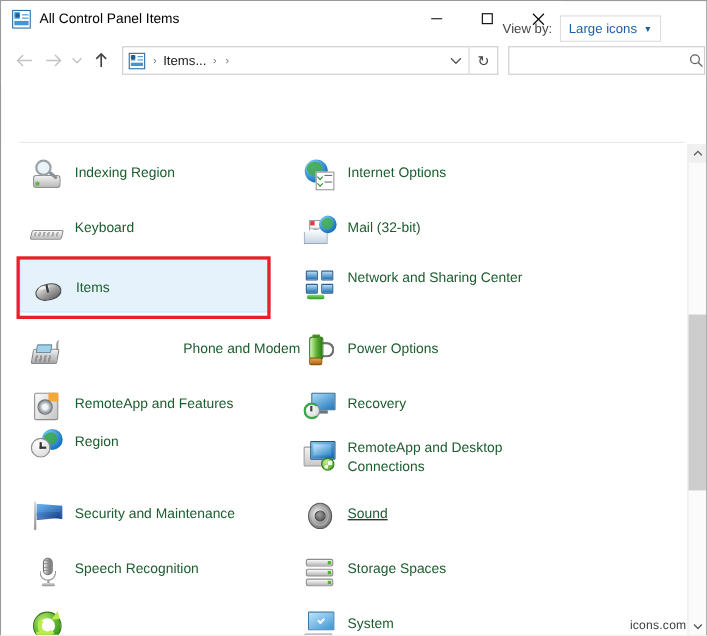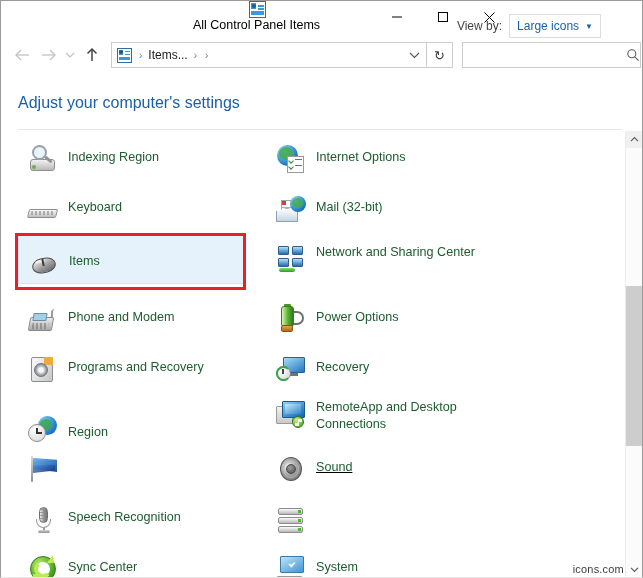--- a/index.html
+++ b/index.html
@@ -18,21 +18,21 @@
     border: 1px solid #9a9a9a;
     border-bottom: 1px solid #e8e8e8;
     overflow: hidden;
   }
 
   
   #titlebar {
     position: absolute; left: 0; top: 0;
     width: 511px; height: 32px;
     background: #ffffff;
-    display: flex; align-items: center; flex-direction: column;
+    display: flex; align-items: center;
   }
   #titlebar-icon {
     width: 17px; height: 17px;
     margin-left: 10px; margin-right: 8px;
     position: relative; flex: none;
     border: 1px solid #2a6ea8;
     background: #ffffff;
   }
   #titlebar-icon .cp-blue {
     position: absolute; left: 1px; top: 1px;
@@ -563,23 +563,20 @@
       <input type="text" value="" placeholder="" style="">
       <div id="search-icon">
         <svg width="14" height="14" viewBox="0 0 14 14" fill="none">
           <circle cx="5.8" cy="5.8" r="4" stroke="#5c5c5c" stroke-width="1.1" fill="none"></circle>
           <line x1="8.8" y1="8.8" x2="12.6" y2="12.6" stroke="#5c5c5c" stroke-width="1.1"></line>
         </svg>
       </div>
     </div>
   </div>
 
-  <div id="headerrow">
-    <span id="page-heading">Adjust your computer's settings</span>
-  </div>
   <div id="viewby-wrap">
     <span id="viewby-label">View by:</span>
     <div id="viewby-btn">
       <span>Large icons</span>
       <span class="caret">▼</span>
     </div>
   </div>
   <div id="header-divider"></div>
 
   <div id="content">
@@ -606,57 +603,58 @@
 
       <div class="cp-item" id="mouse-item" style="top:103px;">
         <span class="ico">
           <i class="ic mo-body"></i>
             <i class="ic mo-shine"></i>
             <i class="ic mo-split"></i>
         </span>
         <span class="lbl">Items</span>
       </div>
 
-      <div class="cp-item" style="top:160px;">
+      <div class="cp-item" style="top:160px;justify-content:space-between;">
         <span class="ico">
           <i class="ic ph-cord"></i>
             <i class="ic ph-base"></i>
             <i class="ic ph-screen"></i>
             <i class="ic ph-keys"></i>
         </span>
         <span class="lbl">Phone and Modem</span>
       </div>
 
       <div class="cp-item" style="top:210px;">
         <span class="ico">
           <i class="ic pf-box"></i>
             <i class="ic pf-tab"></i>
             <i class="ic pf-disc"></i>
             <i class="ic pf-hole"></i>
         </span>
-        <span class="lbl">Programs and Recovery</span>
-      </div>
-
-      <div class="cp-item" style="top:267px;align-items:center;">
+        <span class="lbl">RemoteApp and Features</span>
+      </div>
+
+      <div class="cp-item" style="top:244px;">
         <span class="ico">
           <i class="ic rg-globe"></i>
             <i class="ic rg-land"></i>
             <i class="ic rg-clock"></i>
             <i class="ic rg-hand1"></i>
             <i class="ic rg-hand2"></i>
         </span>
         <span class="lbl">Region</span>
       </div>
 
       <div class="cp-item" style="top:310px;">
         <span class="ico">
           <i class="ic sm-pole"></i>
             <i class="ic sm-flag"></i>
             <i class="ic sm-flag2"></i>
         </span>
+        <span class="lbl">Security and Maintenance</span>
       </div>
 
       <div class="cp-item" style="top:360px;">
         <span class="ico">
           <i class="ic sp-head"></i>
             <i class="ic sp-grill"></i>
             <i class="ic sp-arc"></i>
             <i class="ic sp-stem"></i>
             <i class="ic sp-base"></i>
         </span>
@@ -664,21 +662,20 @@
       </div>
 
       <div class="cp-item" style="top:410px;">
         <span class="ico">
           <i class="ic sy-ring"></i>
             <i class="ic sy-inner"></i>
             <i class="ic sy-a1"></i>
             <i class="ic sy-tri1"></i>
             <i class="ic sy-tri2"></i>
         </span>
-        <span class="lbl">Sync Center</span>
       </div>
     </div>
 
     <div class="column" id="col-right">
 
       <div class="cp-item" style="top:0px;">
         <span class="ico">
           <i class="ic io-globe"></i>
             <i class="ic io-land"></i>
             <i class="ic io-page"></i>
@@ -757,20 +754,21 @@
 
       <div class="cp-item" style="top:360px;">
         <span class="ico">
           <i class="ss-d ss-d1"></i>
             <i class="ss-led ss-l1"></i>
           <i class="ss-d ss-d2"></i>
             <i class="ss-led ss-l2"></i>
           <i class="ss-d ss-d3"></i>
             <i class="ss-led ss-l3"></i>
         </span>
+        <span class="lbl">Storage Spaces</span>
       </div>
 
       <div class="cp-item" style="top:410px;">
         <span class="ico">
           <i class="ic sy-mon"></i>
             <i class="ic sy-chk"></i>
             <i class="ic sy-kb"></i>
         </span>
         <span class="lbl">System</span>
       </div>

